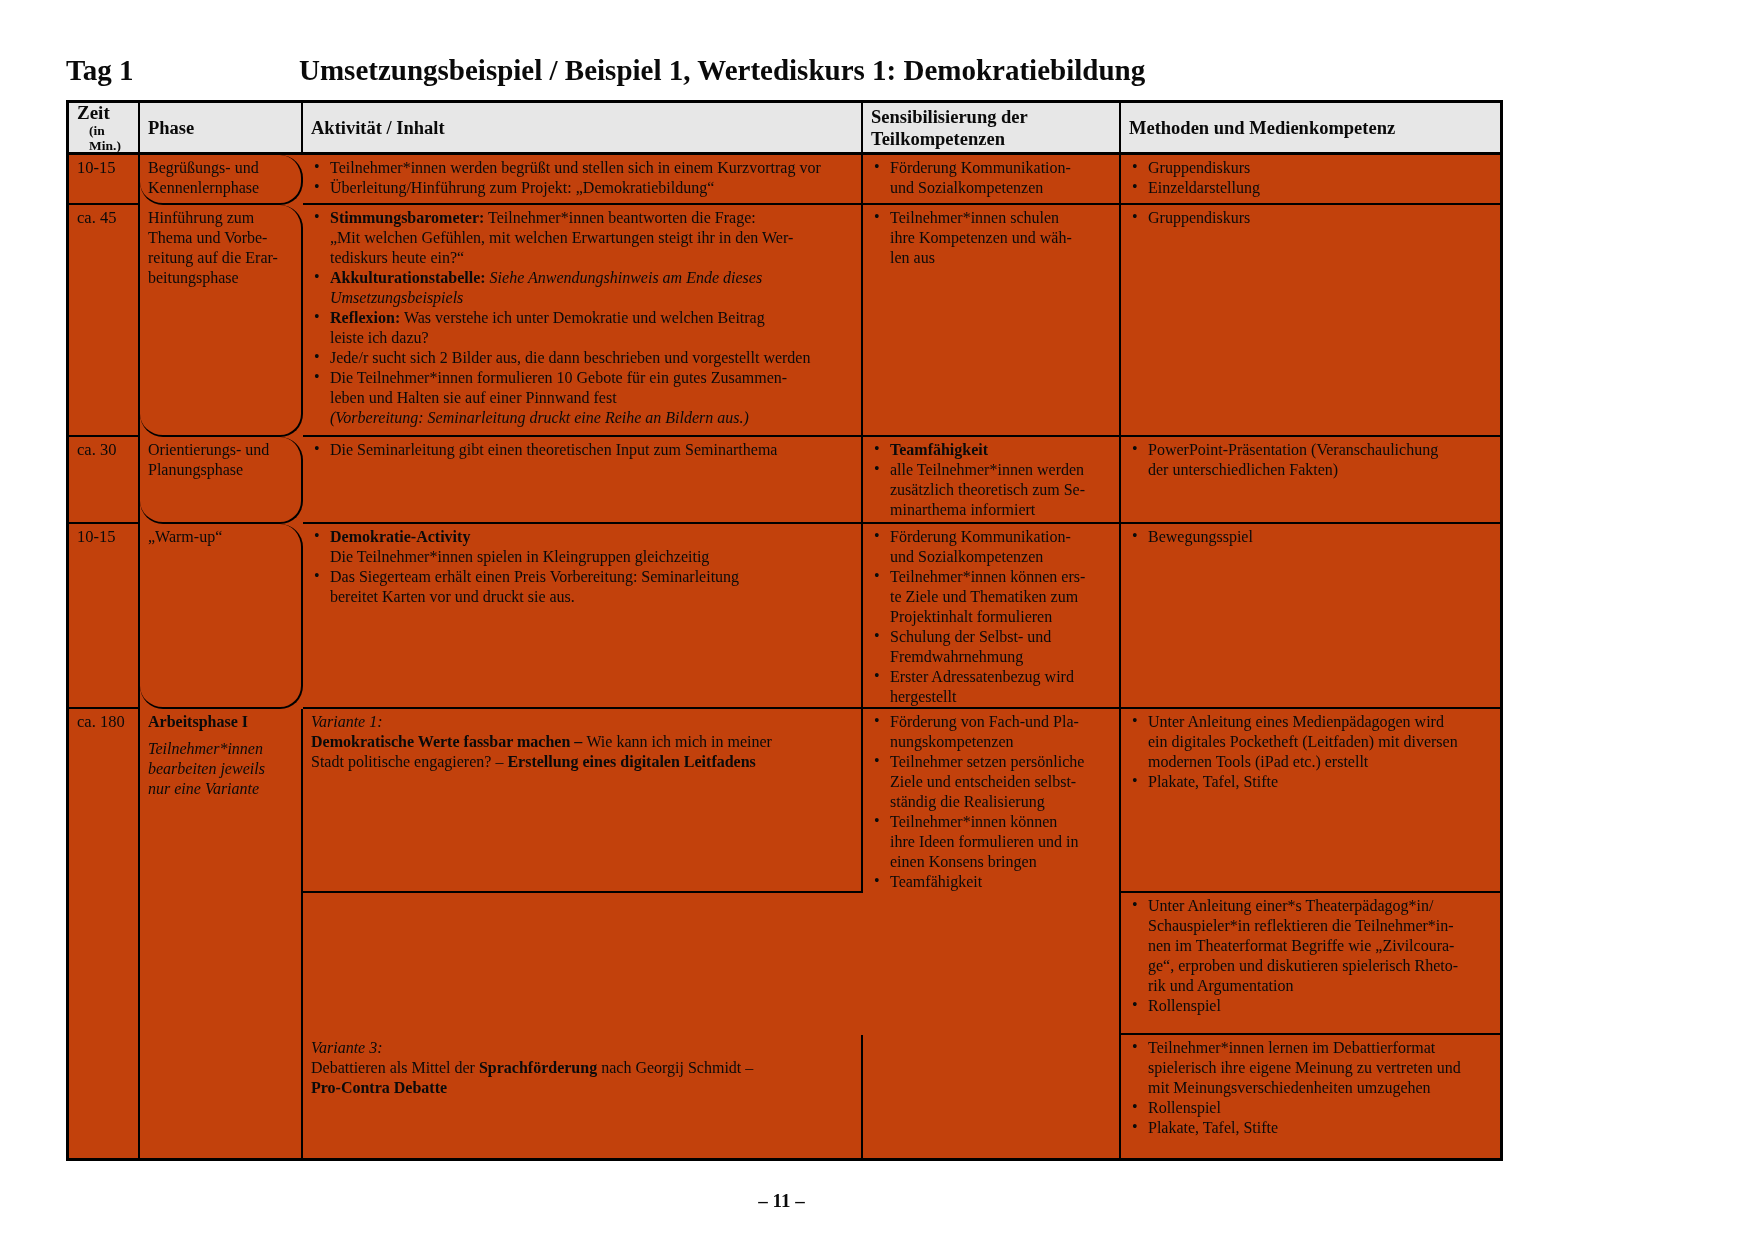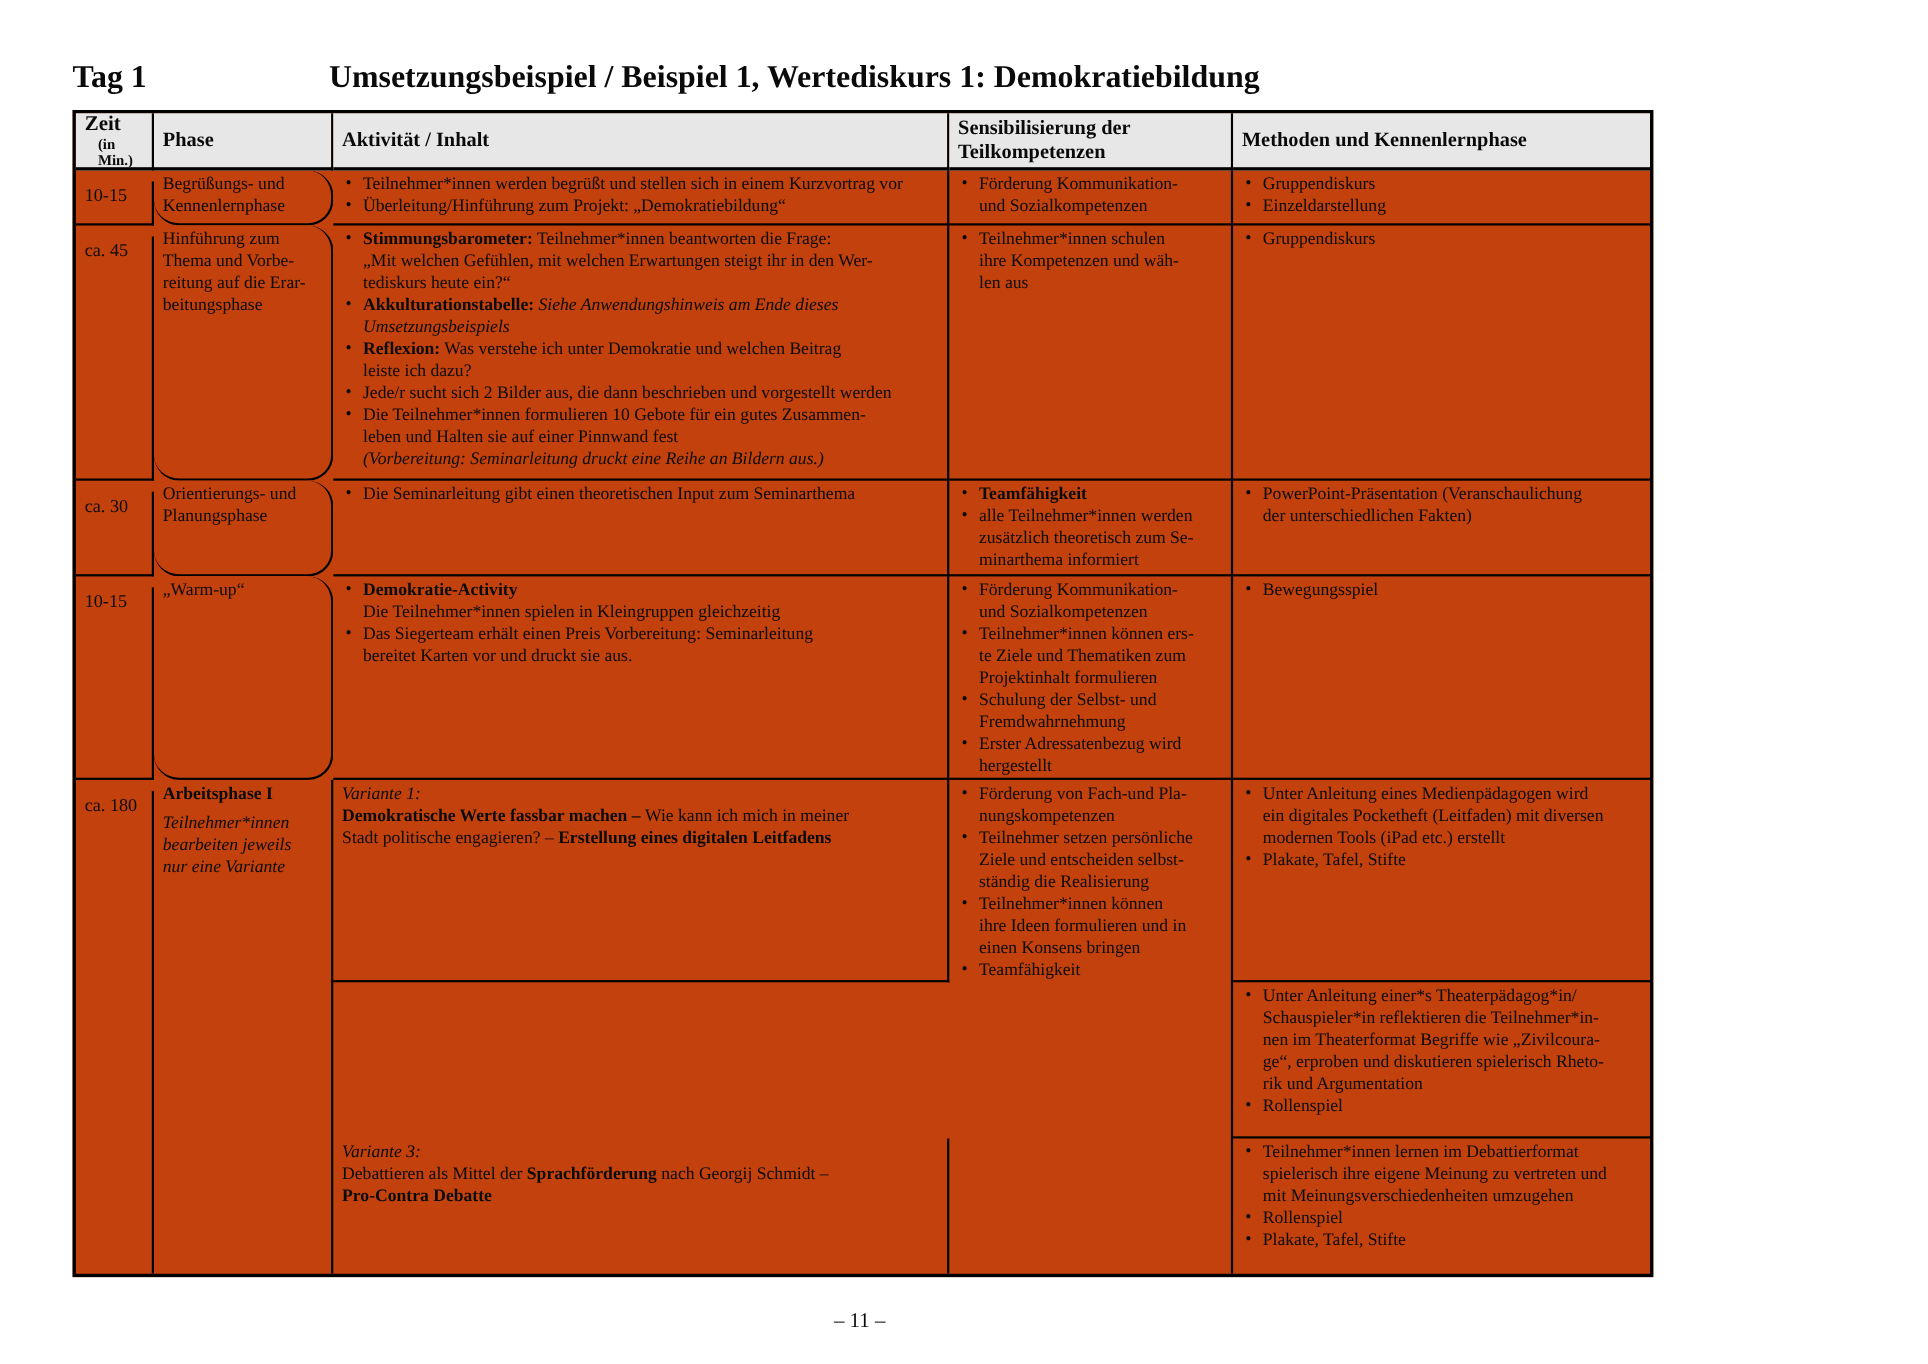--- a/index.html
+++ b/index.html
@@ -22,30 +22,30 @@
     border-right:2px solid #000;border-bottom:2px solid #000;
     padding:3px 8px;font-size:16px;line-height:20px;overflow:hidden;
   }
   .head{
     background:#e7e7e7;font-weight:bold;font-size:18.5px;line-height:22px;
     display:flex;flex-direction:column;justify-content:center;
     white-space:pre-line;border-bottom-width:3px;
   }
   .h-main{font-size:19px;line-height:21px;}
   .h-sub{font-size:13.5px;line-height:15px;margin-left:12px;}
-  .zeit{font-size:16.5px;margin-top:10px;}
+  .zeit{font-size:16.5px;}
   .pre{white-space:pre-line;border-radius:23px;}
   .rich{white-space:pre-wrap;}
   .li{position:relative;padding-left:19px;white-space:pre-wrap;}
   .li::before{content:"\2022";position:absolute;left:3px;top:-1px;}
   .b{font-weight:bold;}
   .i{font-style:italic;}
   .phase-title{font-weight:bold;}
   .phase-note{font-style:italic;white-space:pre-line;margin-top:7px;}
-  .pageno{position:absolute;left:66px;top:1190px;width:1431px;text-align:center;font-weight:normal;font-size:19px;}
+  .pageno{position:absolute;left:66px;top:1190px;width:1431px;text-align:center;font-weight:bold;font-size:19px;}
 
   .gc1{grid-column:1}.gc2{grid-column:2}.gc3{grid-column:3}.gc4{grid-column:4}.gc5{grid-column:5}
   .gr1{grid-row:1}.gr2{grid-row:2}.gr3{grid-row:3}.gr4{grid-row:4}.gr5{grid-row:5}
   .gr6{grid-row:6}.gr7{grid-row:7}.gr8{grid-row:8}.grS{grid-row:6/9}
   .noR{border-right:none;}
   .noB{border-bottom:none;}
 </style>
 </head>
 <body>
 
@@ -57,21 +57,21 @@
 <div class="tbl">
 
   <div class="cell head gc1 gr1">
     <div class="h-main">Zeit</div>
     <div class="h-sub">(in Min.)</div>
   </div>
   <div class="cell head gc2 gr1">Phase</div>
   <div class="cell head gc3 gr1">Aktivität / Inhalt</div>
   <div class="cell head gc4 gr1">Sensibilisierung der
 Teilkompetenzen</div>
-  <div class="cell head gc5 gr1 noR">Methoden und Kennenlernphase</div>
+  <div class="cell head gc5 gr1 noR">Methoden und Medienkompetenz</div>
 
   <div class="cell zeit gc1 gr2">10-15</div>
   <div class="cell pre gc2 gr2">Begrüßungs- und
 Kennenlernphase</div>
   <div class="cell gc3 gr2">
       <div class="li"><span>Teilnehmer*innen werden begrüßt und stellen sich in einem Kurzvortrag vor</span></div>
       <div class="li"><span>Überleitung/Hinführung zum Projekt: „Demokratiebildung“</span></div>
     </div>
   <div class="cell gc4 gr2">
       <div class="li"><span>Förderung Kommunikation-

